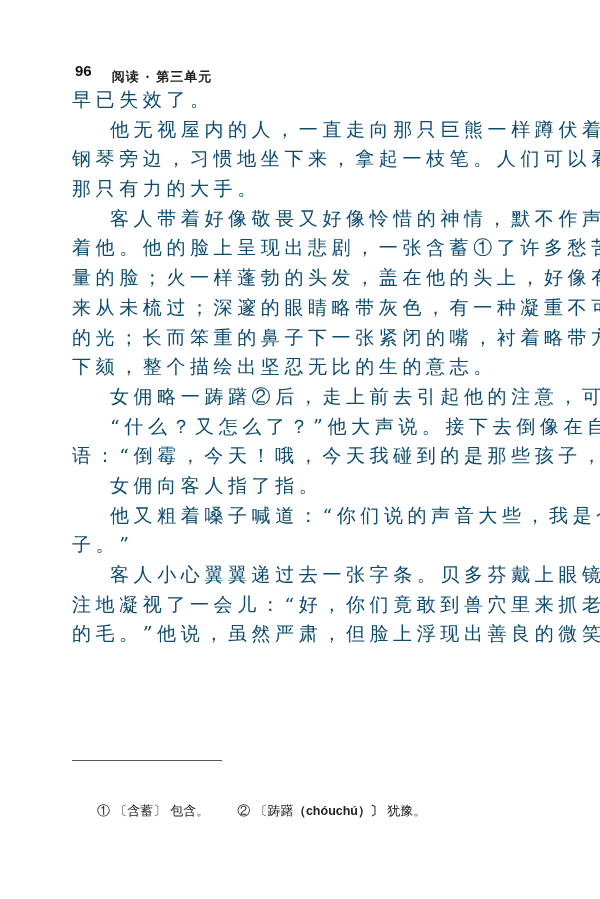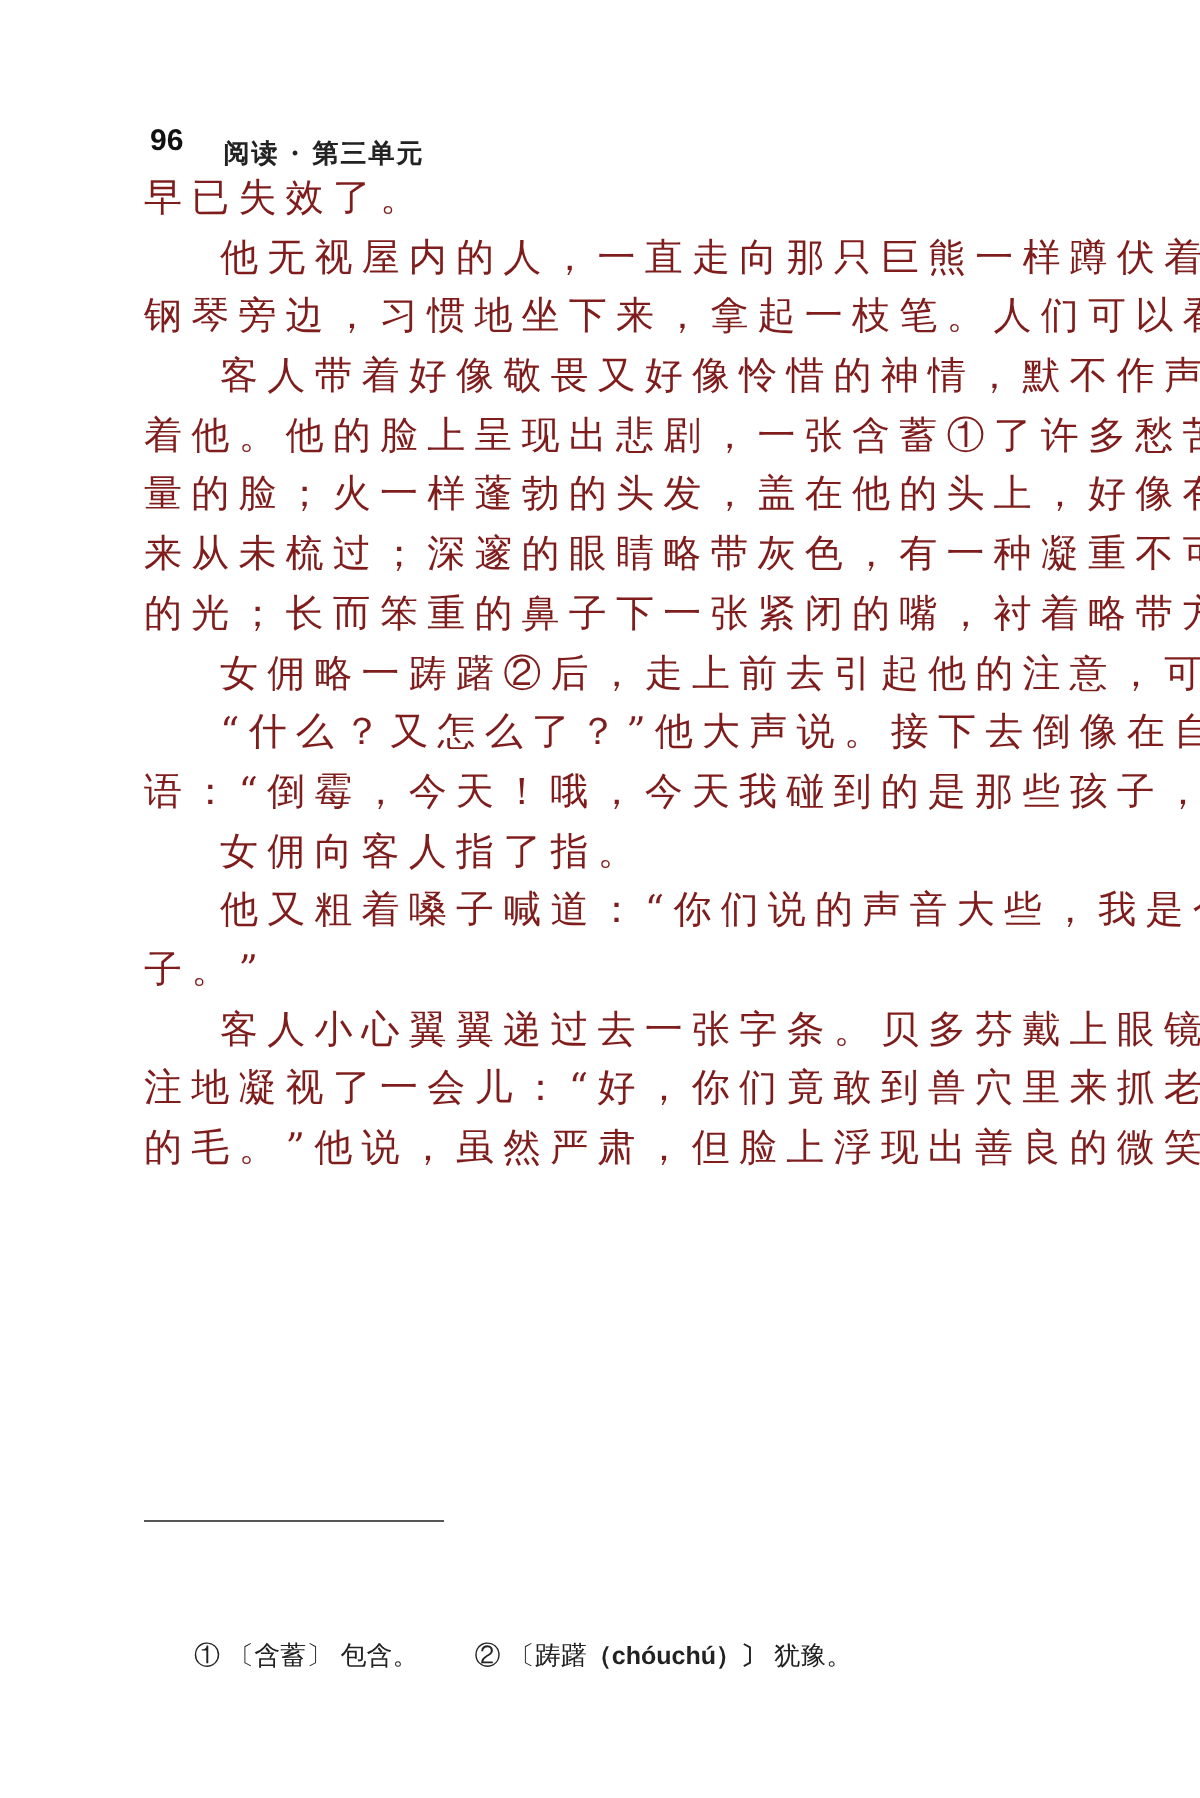--- a/index.html
+++ b/index.html
@@ -42,37 +42,37 @@
     left: 72px;
     top: 85px;
     width: 478px;
   }
   .line {
     height: 29.7px;
     line-height: 29.7px;
     font-size: 19px;
     white-space: nowrap;
     letter-spacing: 4.6px;
-    color: #7f1d1d;
+    color: #0c4a6e;
   }
   .line.indent {
     padding-left: 38px;
   }
   .footnote-rule {
     position: absolute;
     left: 72px;
     top: 760px;
     width: 150px;
     height: 0;
     border-top: 1px solid #555;
   }
   .footnotes {
     position: absolute;
     left: 97px;
-    top: 819px;
+    top: 802px;
     font-size: 13px;
     color: #222;
     display: flex;
     gap: 28px;
     white-space: nowrap;
   }
   .footnote .pinyin {
     font-family: "Liberation Sans", "DejaVu Sans", sans-serif;
     font-size: 12.5px;
     font-weight: bold;
@@ -83,25 +83,27 @@
 
 <div class="page-header">
   <span class="page-number">96</span>
   <span class="running-title">阅读 · 第三单元</span>
 </div>
 
 <div class="body-text">
   <div class="line">早已失效了。</div>
   <div class="line indent">他无视屋内的人，一直走向那只巨熊一样蹲伏着的大</div>
   <div class="line">钢琴旁边，习惯地坐下来，拿起一枝笔。人们可以看见他</div>
+  <div class="line">那只有力的大手。</div>
   <div class="line indent">客人带着好像敬畏又好像怜惜的神情，默不作声地望</div>
   <div class="line">着他。他的脸上呈现出悲剧，一张含蓄①了许多愁苦和力</div>
   <div class="line">量的脸；火一样蓬勃的头发，盖在他的头上，好像有生以</div>
   <div class="line">来从未梳过；深邃的眼睛略带灰色，有一种凝重不可逼视</div>
   <div class="line">的光；长而笨重的鼻子下一张紧闭的嘴，衬着略带方形的</div>
+  <div class="line">下颏，整个描绘出坚忍无比的生的意志。</div>
   <div class="line indent">女佣略一踌躇②后，走上前去引起他的注意，可是他</div>
   <div class="line indent">“什么？又怎么了？”他大声说。接下去倒像在自言自</div>
   <div class="line">语：“倒霉，今天！哦，今天我碰到的是那些孩子，嘲笑</div>
   <div class="line indent">女佣向客人指了指。</div>
   <div class="line indent">他又粗着嗓子喊道：“你们说的声音大些，我是个聋</div>
   <div class="line">子。”</div>
   <div class="line indent">客人小心翼翼递过去一张字条。贝多芬戴上眼镜，专</div>
   <div class="line">注地凝视了一会儿：“好，你们竟敢到兽穴里来抓老狮子</div>
   <div class="line">的毛。”他说，虽然严肃，但脸上浮现出善良的微笑，“你</div>
 </div>

